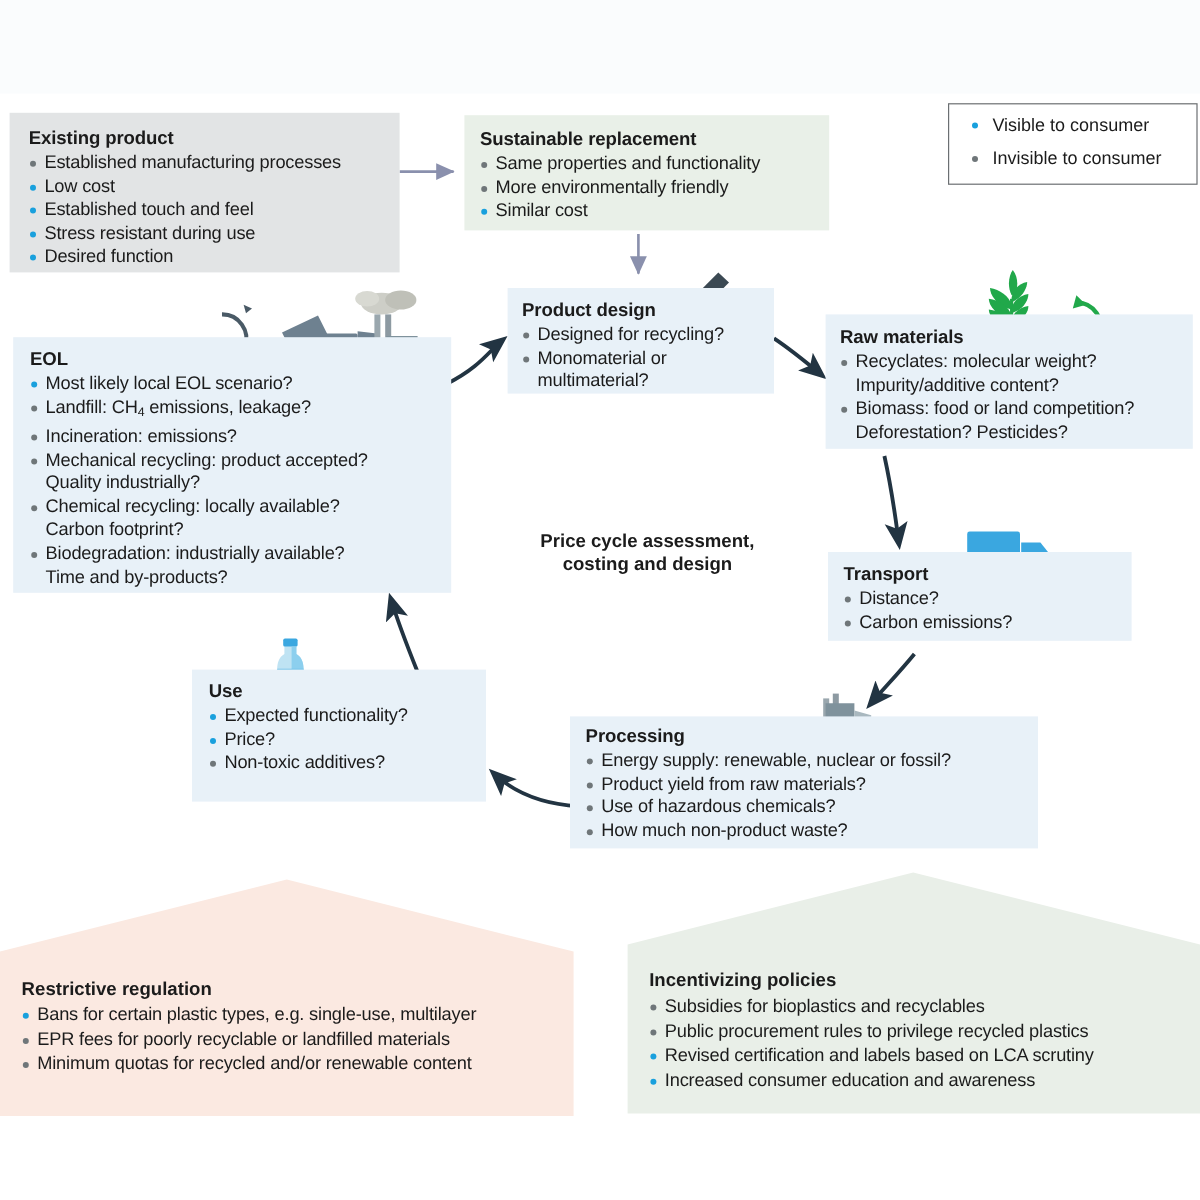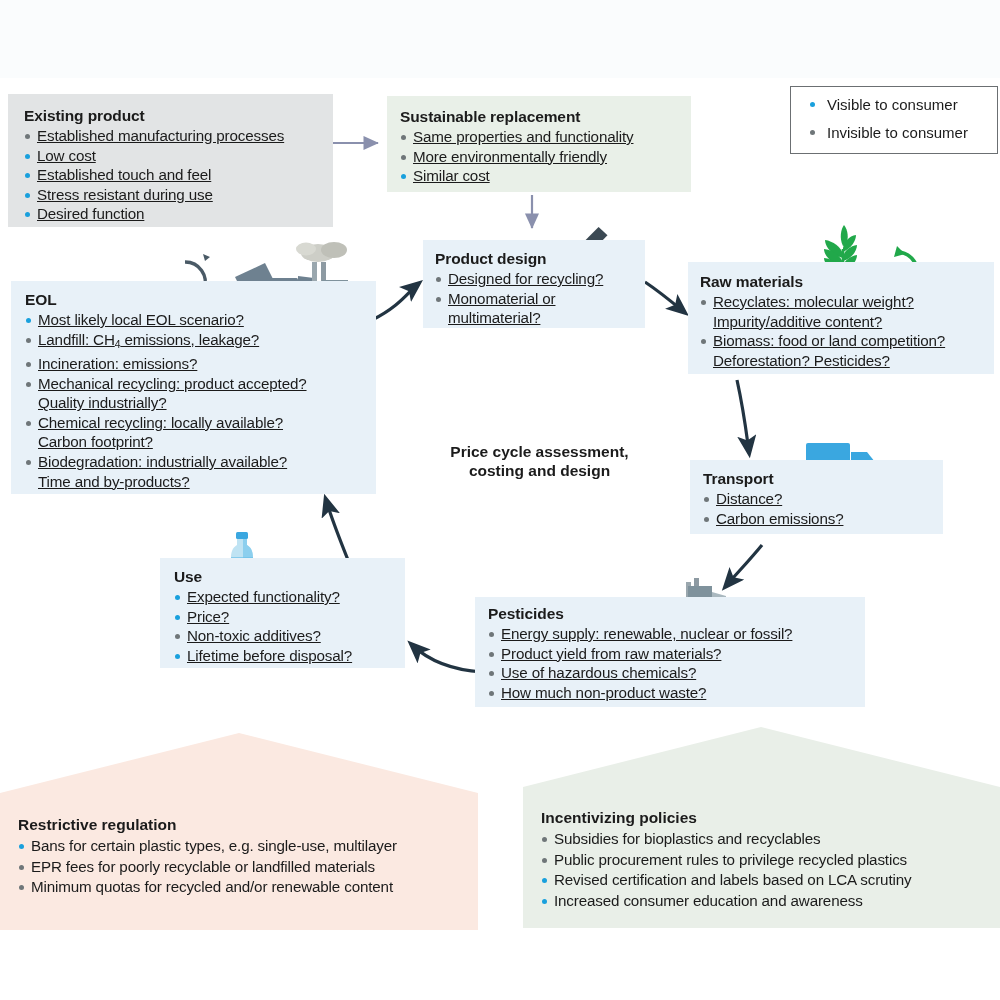--- a/index.html
+++ b/index.html
@@ -17,21 +17,20 @@
   .tint-bottom{position:absolute;left:0;top:928px;width:1000px;height:72px;background:#ffffff;}
 
   svg.layer{position:absolute;left:0;top:0;width:1000px;height:1000px;pointer-events:none;}
 
   .box{position:absolute;box-sizing:border-box;}
   .box .ttl{font-weight:bold;font-size:15.5px;line-height:19px;margin:0 0 1px 0;letter-spacing:-0.1px;}
   .box ul{list-style:none;margin:0;padding:0;}
   .box li{
     position:relative;padding-left:13px;font-size:15.2px;line-height:19.6px;
     letter-spacing:-0.15px;
-    text-decoration:underline;
   }
   .box li:before{
     content:"";position:absolute;left:1px;top:8px;width:5px;height:5px;border-radius:50%;
     background:#6f7679;
   }
   .box li.v:before{background:#19a0dd;}
   .box li .cont{display:block;padding-left:0;}
 
   .blue{background:#e8f1f8;}
   .grey{background:#e2e4e5;margin-top:16px;}
@@ -234,36 +233,35 @@
 
   <div class="box blue" style="left:690px;top:460px;width:253px;height:74px;padding:9px 8px 0 13px;">
     <div class="ttl">Transport</div>
     <ul>
       <li>Distance?</li>
       <li>Carbon emissions?</li>
     </ul>
   </div>
 
   <div class="box blue" style="left:475px;top:597px;width:390px;height:110px;padding:7px 6px 0 13px;">
-    <div class="ttl">Pesticides</div>
+    <div class="ttl">Processing</div>
     <ul>
       <li>Energy supply: renewable, nuclear or fossil?</li>
       <li>Product yield from raw materials?</li>
       <li>Use of hazardous chemicals?</li>
       <li>How much non-product waste?</li>
     </ul>
   </div>
 
   <div class="box blue" style="left:160px;top:558px;width:245px;height:110px;padding:9px 6px 0 14px;">
     <div class="ttl">Use</div>
     <ul>
       <li class="v">Expected functionality?</li>
       <li class="v">Price?</li>
       <li>Non-toxic additives?</li>
-      <li class="v">Lifetime before disposal?</li>
     </ul>
   </div>
 
   <div class="box blue" style="left:11px;top:281px;width:365px;height:213px;padding:9px 6px 0 14px;">
     <div class="ttl">EOL</div>
     <ul>
       <li class="v">Most likely local EOL scenario?</li>
       <li>Landfill: CH<sub>4</sub> emissions, leakage?</li>
       <li>Incineration: emissions?</li>
       <li>

